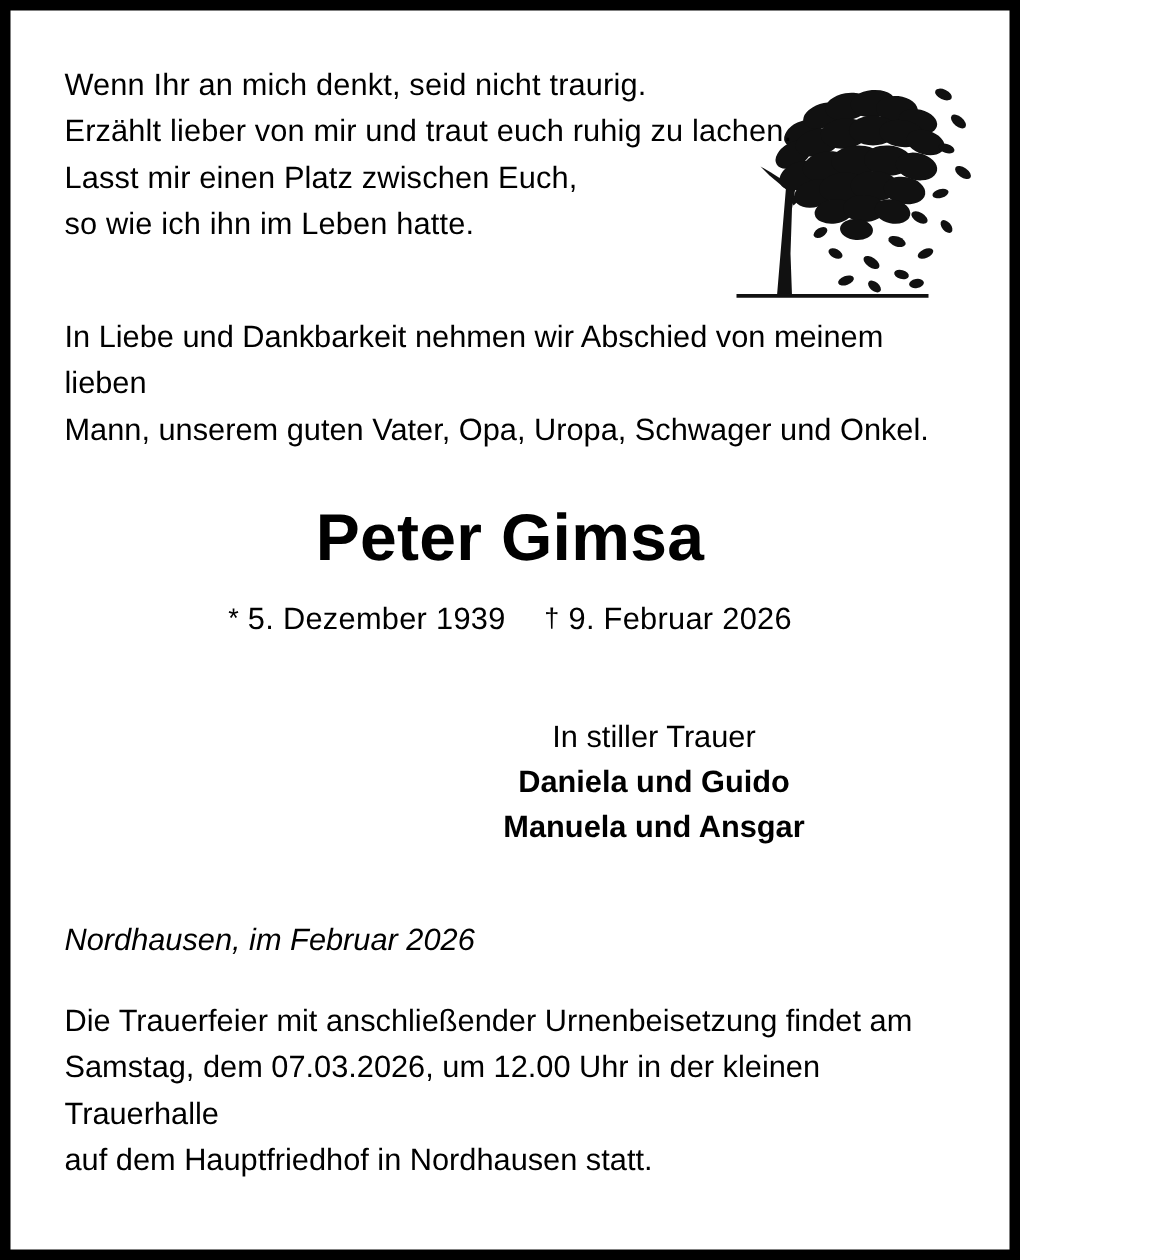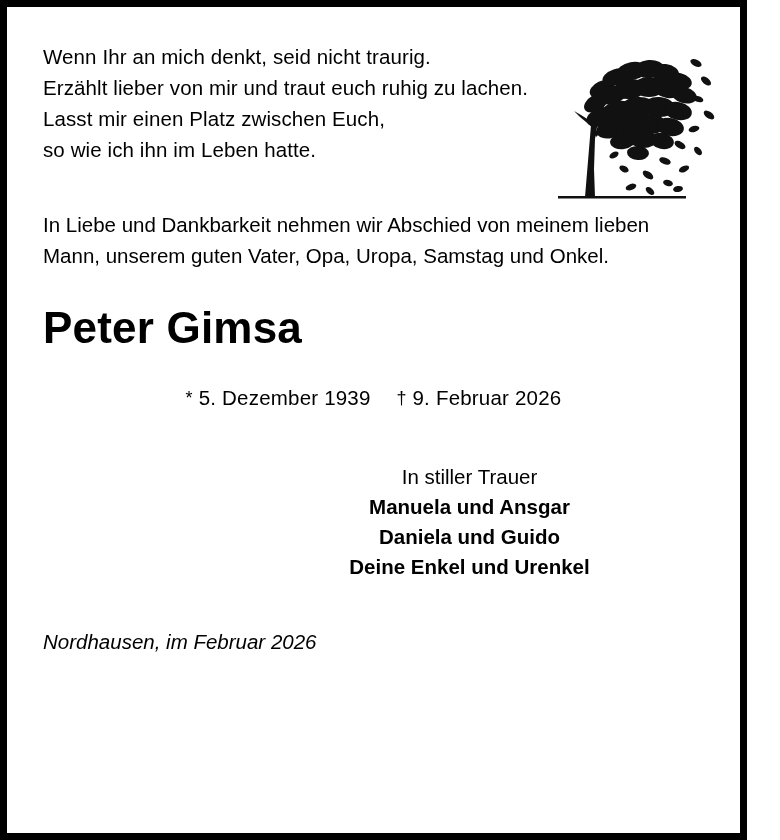--- a/index.html
+++ b/index.html
@@ -10,21 +10,21 @@
   body {
     width: 780px;
     height: 840px;
     font-family: "Liberation Sans", sans-serif;
     color: #000000;
     overflow: hidden;
   }
   .obituary {
     position: relative;
     box-sizing: border-box;
-    width: 747px;
+    width: 680px;
     height: 840px;
     background: #ffffff;
     border: 7px solid #000000;
     padding: 34px 36px 20px 36px;
   }
   .poem {
     font-size: 20.5px;
     line-height: 31px;
     letter-spacing: 0.1px;
     white-space: pre-line;
@@ -44,29 +44,30 @@
     width: 100%;
     height: 100%;
   }
   .intro {
     margin-top: 44px;
     font-size: 20.5px;
     line-height: 31px;
     white-space: pre-line;
   }
   .name {
+    text-align: center;
     font-size: 44px;
     font-weight: bold;
     margin-top: 32px;
     letter-spacing: 0.2px;
   }
   .dates {
     text-align: center;
     font-size: 20.5px;
-    margin-top: 33px;
+    margin-top: 17px;
     letter-spacing: 0.2px;
   }
   .dates .sym {
     font-size: 18px;
     vertical-align: 1px;
   }
   .dates .gap {
     display: inline-block;
     width: 14px;
   }
@@ -159,35 +160,37 @@
       </g>
     </svg>
   </div>
 
   <div class="poem">Wenn Ihr an mich denkt, seid nicht traurig.
 Erzählt lieber von mir und traut euch ruhig zu lachen.
 Lasst mir einen Platz zwischen Euch,
 so wie ich ihn im Leben hatte.</div>
 
   <div class="intro">In Liebe und Dankbarkeit nehmen wir Abschied von meinem lieben
-Mann, unserem guten Vater, Opa, Uropa, Samstag und Onkel.</div>
+Mann, unserem guten Vater, Opa, Uropa, Schwager und Onkel.</div>
 
   <div class="name">Peter Gimsa</div>
 
   <div class="dates">
     <span class="sym">*</span>
     <span>5. Dezember 1939</span>
     <span class="gap"></span>
     <span class="sym">†</span>
     <span>9. Februar 2026</span>
   </div>
 
   <div class="mourners">
     <div class="lead">In stiller Trauer</div>
+    <div class="fam">Daniela und Guido</div>
     <div class="fam">Manuela und Ansgar</div>
-    <div class="fam">Daniela und Guido</div>
-    <div class="fam">Deine Enkel und Urenkel</div>
   </div>
 
   <div class="place">Nordhausen, im Februar 2026</div>
 
+  <div class="ceremony">Die Trauerfeier mit anschließender Urnenbeisetzung findet am
+Samstag, dem 07.03.2026, um 12.00 Uhr in der kleinen Trauerhalle
+auf dem Hauptfriedhof in Nordhausen statt.</div>
 
 </div>
 
 </body></html>

